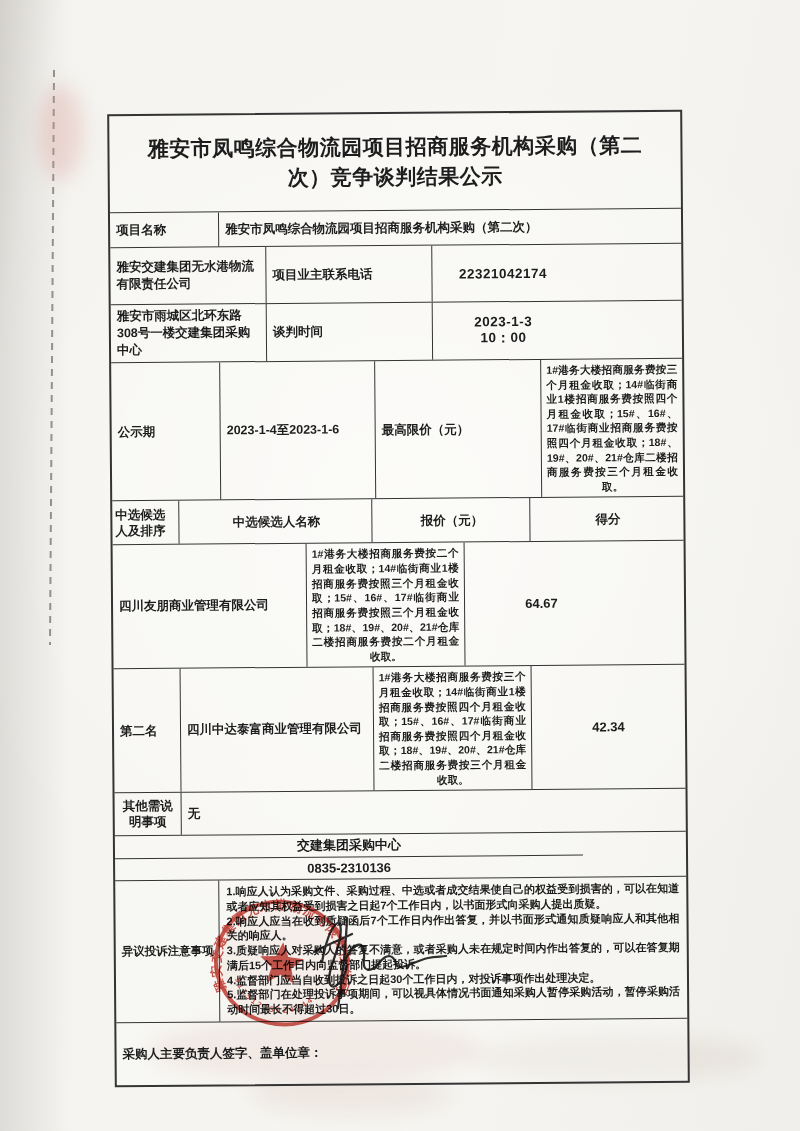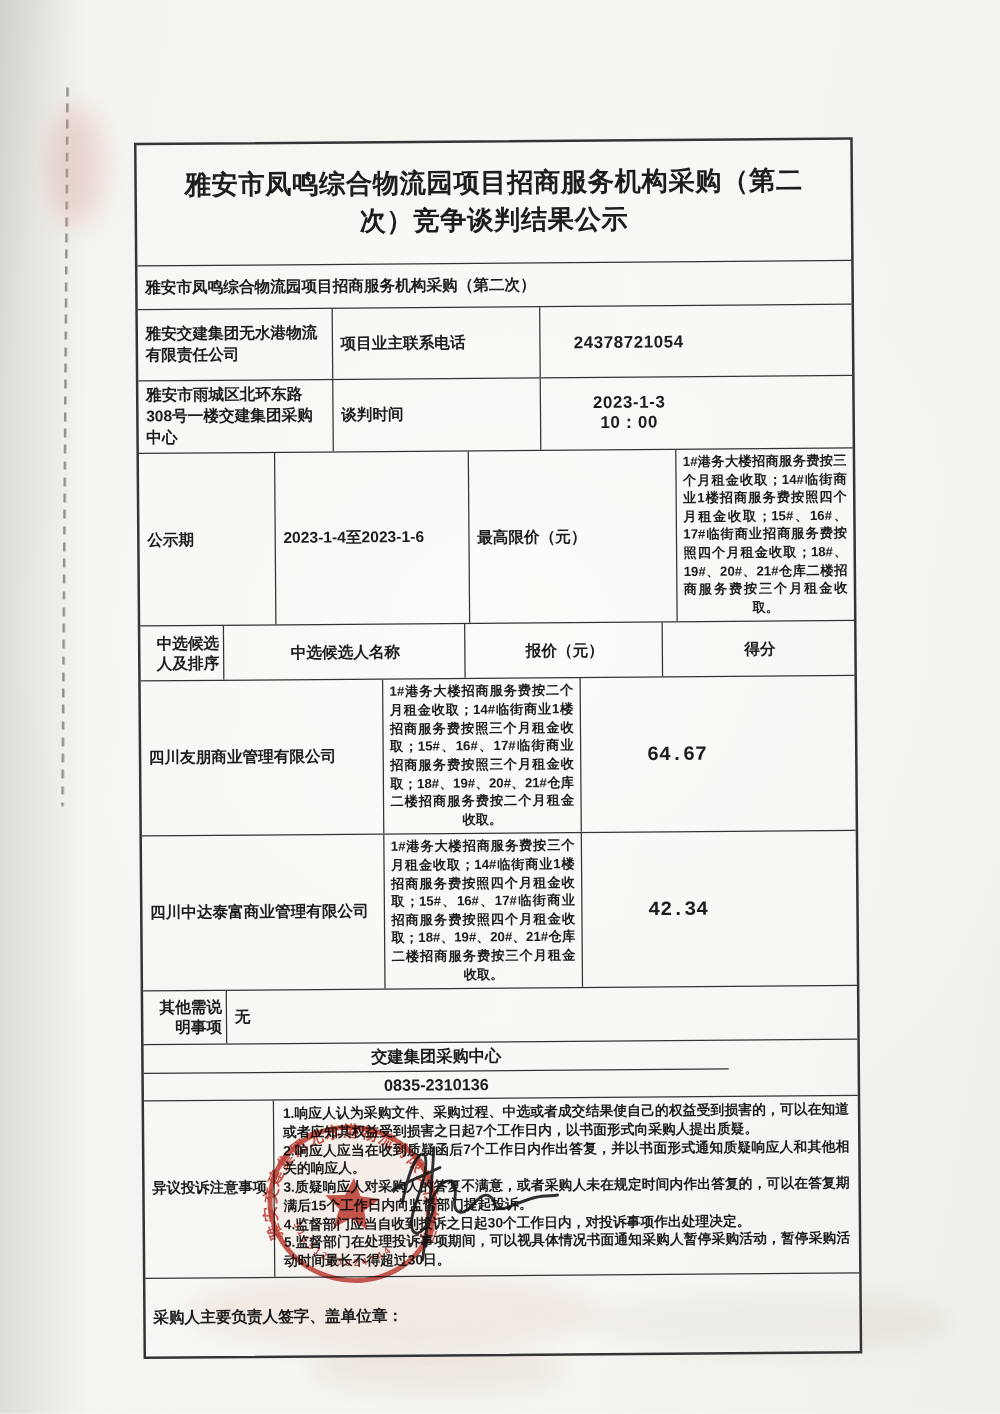--- a/index.html
+++ b/index.html
@@ -32,21 +32,21 @@
   .c{box-sizing:border-box;position:relative;display:flex;flex-direction:column;justify-content:center;}
   .c + .c{border-left:1.8px solid #343434;}
   .lbl{font-size:12.5px;font-weight:700;padding:2px 4px 2px 6px;line-height:1.3;}
   .val{font-size:12.5px;font-weight:700;padding:2px 6px;line-height:1.35;}
   .ctr{text-align:center;align-items:center;}
   .small{font-size:10.6px;font-weight:700;line-height:1.38;padding:3px 5px;
     text-align:justify;text-align-last:center;}
   .title-cell{height:96px;justify-content:center;}
   .title-text{font-size:21px;font-weight:700;text-align:center;line-height:1.45;
     letter-spacing:.5px;padding:0 26px;}
-  .score{font-size:16px;font-weight:700;text-align:center;font-family:Liberation Mono, monospace;}
+  .score{font-size:13px;font-weight:700;text-align:center;}
   .num{font-size:13.5px;font-weight:700;text-align:center;letter-spacing:.5px;}
   .stack-split{border-top:1.8px solid #343434;}
   .half{flex:1;display:flex;align-items:center;justify-content:center;font-size:13px;font-weight:700;}
   .obj{font-size:11px;font-weight:700;line-height:1.34;padding:4px 7px;text-align:justify;}
   .obj p{margin:0;}
 
   
   .wa1{width:108px;} .wa2{width:155px;} .wa3{width:166px;} .wa4{width:142px;}
   .wa234{width:463px;}
   
@@ -78,34 +78,37 @@
 <div class="doc">
   <div class="tbl">
 
     <div class="row">
       <div class="c title-cell" style="width:571px">
         <div class="title-text">雅安市凤鸣综合物流园项目招商服务机构采购（第二次）竞争谈判结果公示</div>
       </div>
     </div>
 
     <div class="row h-r1">
+      <div class="c wa1">
+          <div class="lbl">项目名称</div>
+        </div>
       <div class="c wa234">
           <div class="val">雅安市凤鸣综合物流园项目招商服务机构采购（第二次）</div>
         </div>
     </div>
 
     <div class="row h-r2">
       <div class="c wa2">
           <div class="val">雅安交建集团无水港物流有限责任公司</div>
         </div>
       <div class="c wa3">
           <div class="lbl">项目业主联系电话</div>
         </div>
       <div class="c wa4 ctr">
-          <div class="num">24378721054</div>
+          <div class="num">22321042174</div>
         </div>
     </div>
 
     <div class="row h-r3">
       <div class="c wa2">
           <div class="val">雅安市雨城区北环东路308号一楼交建集团采购中心</div>
         </div>
       <div class="c wa3">
           <div class="lbl">谈判时间</div>
         </div>
@@ -125,21 +128,21 @@
       <div class="c wa3">
           <div class="lbl">最高限价（元）</div>
         </div>
       <div class="c wa4">
           <div class="small">1#港务大楼招商服务费按三个月租金收取；14#临街商业1楼招商服务费按照四个月租金收取；15#、16#、17#临街商业招商服务费按照四个月租金收取；18#、19#、20#、21#仓库二楼招商服务费按三个月租金收取。</div>
         </div>
     </div>
 
     <div class="row h-r5">
       <div class="c wb1 ctr">
-          <div class="lbl" style="padding:2px 3px;text-align:right">中选候选人及排序</div>
+          <div class="lbl" style="padding:2px 3px;text-align:left">中选候选人及排序</div>
         </div>
       <div class="c wb2 ctr">
           <div class="lbl" style="text-align:center">中选候选人名称</div>
         </div>
       <div class="c wb3 ctr">
           <div class="lbl" style="text-align:center">报价（元）</div>
         </div>
       <div class="c wb4 ctr">
           <div class="lbl" style="text-align:center">得分</div>
         </div>
@@ -151,34 +154,37 @@
         </div>
       <div class="c wb3">
           <div class="small">1#港务大楼招商服务费按二个月租金收取；14#临街商业1楼招商服务费按照三个月租金收取；15#、16#、17#临街商业招商服务费按照三个月租金收取；18#、19#、20#、21#仓库二楼招商服务费按二个月租金收取。</div>
         </div>
       <div class="c wb4 ctr">
           <div class="score">64.67</div>
         </div>
     </div>
 
     <div class="row h-r7">
+      <div class="c wb1">
+          <div class="lbl">第二名</div>
+        </div>
       <div class="c wb2">
           <div class="val">四川中达泰富商业管理有限公司</div>
         </div>
       <div class="c wb3">
           <div class="small">1#港务大楼招商服务费按三个月租金收取；14#临街商业1楼招商服务费按照四个月租金收取；15#、16#、17#临街商业招商服务费按照四个月租金收取；18#、19#、20#、21#仓库二楼招商服务费按三个月租金收取。</div>
         </div>
       <div class="c wb4 ctr">
           <div class="score">42.34</div>
         </div>
     </div>
 
     <div class="row h-r8">
       <div class="c wb1 ctr">
-          <div class="lbl" style="padding:2px 3px;text-align:right">其他需说明事项</div>
+          <div class="lbl" style="padding:2px 3px;text-align:center">其他需说明事项</div>
         </div>
       <div class="c wb234">
           <div class="val">无</div>
         </div>
     </div>
 
     <div class="row h-r9">
       <div class="c wd2" style="justify-content:stretch">
         <div class="half">交建集团采购中心</div>
         <div class="half stack-split">0835-2310136</div>

